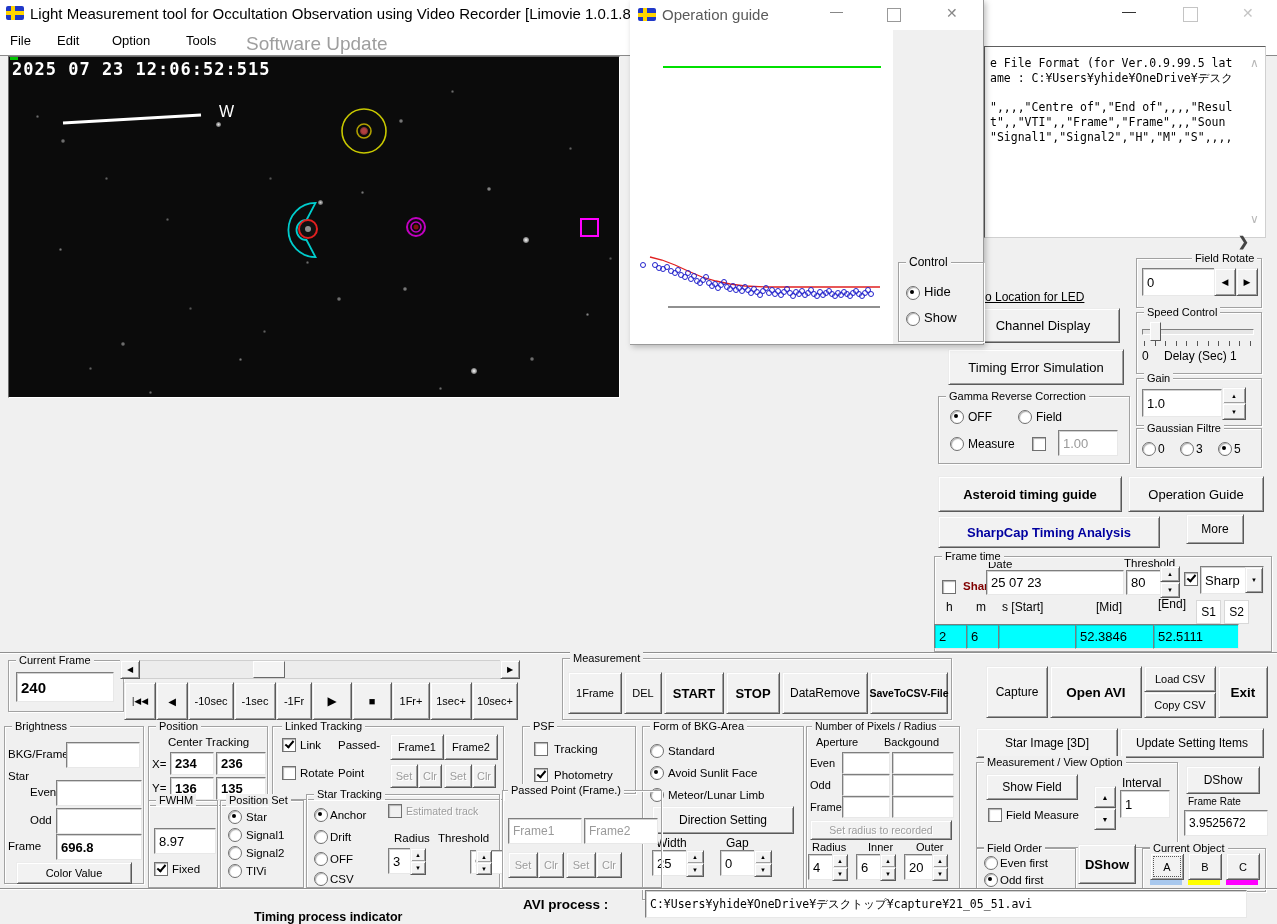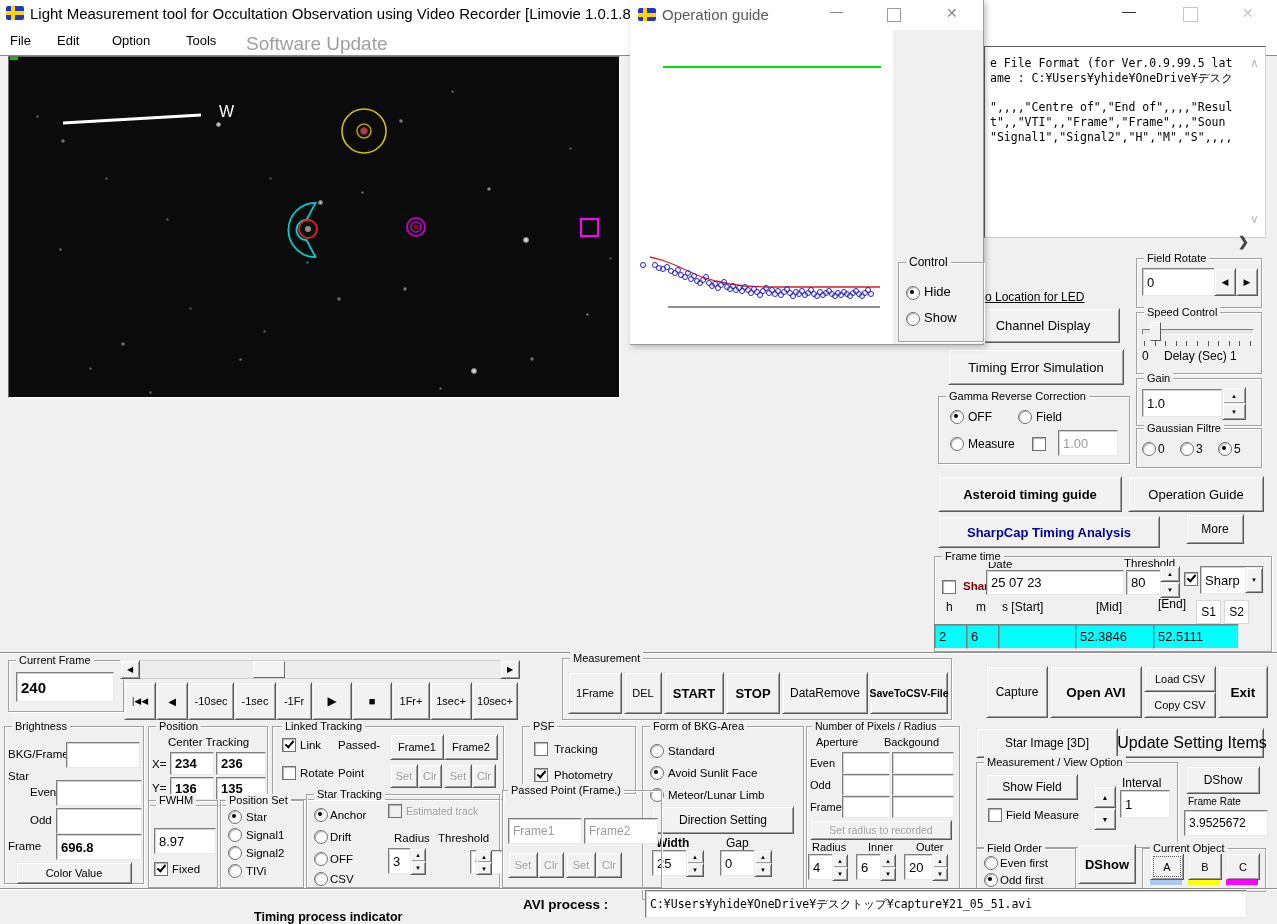--- a/index.html
+++ b/index.html
@@ -50,20 +50,21 @@
 
 <div class="abs" style="left:0;top:26px;width:1277px;height:29px;background:#fff;border-bottom:1px solid #8a8a8a;"></div>
 <span class="lbl" style="left:10px;top:33px;font-size:13px;">File</span>
 <span class="lbl" style="left:57px;top:33px;font-size:13px;">Edit</span>
 <span class="lbl" style="left:112px;top:33px;font-size:13px;">Option</span>
 <span class="lbl" style="left:186px;top:33px;font-size:13px;">Tools</span>
 <span class="lbl" style="left:246px;top:33px;font-size:19px;color:#9e9e9e;">Software Update</span>
 
 <div class="abs" id="video" style="left:8px;top:56px;width:610px;height:340px;background:#0b0b0b;border:1px solid #6a6a6a;border-right-color:#fff;border-bottom-color:#fff;">
   <div class="abs" style="left:1px;top:0;width:8px;height:3px;background:#00c400;"></div>
+  <span class="lbl mono b" style="left:3px;top:2px;font-size:17px;color:#fff;letter-spacing:1px;">2025 07 23 12:06:52:515</span>
   <span class="lbl" style="left:210px;top:46px;font-size:16px;color:#fff;">W</span>
   <svg width="610" height="340" style="position:absolute;left:0;top:0;">
     <line x1="54" y1="66" x2="192" y2="58" stroke="#ffffff" stroke-width="3"></line>
     <circle cx="355" cy="74" r="22" fill="none" stroke="#c8c800" stroke-width="1.6"></circle>
     <circle cx="355" cy="74" r="7" fill="none" stroke="#b0a000" stroke-width="1.6"></circle>
     <circle cx="355" cy="74" r="3.5" fill="#b04040" stroke="#803030" stroke-width="1"></circle>
     <path d="M306.5,145.9 A27,27 0 1 0 306.5,200.1 L297.5,183 A9,9 0 0 1 297.5,163 Z" fill="none" stroke="#00cccc" stroke-width="1.8"></path>
     <circle cx="299" cy="172" r="9" fill="#101010" stroke="#e02020" stroke-width="2"></circle>
     <circle cx="299" cy="172" r="3" fill="#909090"></circle>
     <circle cx="407" cy="170" r="9" fill="none" stroke="#c000c0" stroke-width="2"></circle>
@@ -120,21 +121,21 @@
 <span class="radio sel" style="left:950px;top:410px;"></span>
 <span class="lbl" style="left:968px;top:410px;font-size:12px;">OFF</span>
 <span class="radio" style="left:1018px;top:410px;"></span>
 <span class="lbl" style="left:1036px;top:410px;font-size:12px;">Field</span>
 <span class="radio" style="left:950px;top:437px;"></span>
 <span class="lbl" style="left:968px;top:437px;font-size:12px;">Measure</span>
 <span class="check" style="left:1032px;top:437px;"></span>
 <div class="field" style="left:1058px;top:430px;width:54px;height:24px;color:#9a9a9a;">1.00</div>
 
 <div class="group" style="left:1136px;top:258px;width:124px;height:48px;"></div>
-<span class="legend" style="left:1144px;top:252px;">Field Rotate</span>
+<span class="legend" style="left:1192px;top:252px;">Field Rotate</span>
 <div class="field" style="left:1142px;top:268px;width:68px;height:26px;">0</div>
 <div class="btn" style="left:1214px;top:268px;width:20px;height:26px;font-size:9px;">◀</div>
 <div class="btn" style="left:1236px;top:268px;width:20px;height:26px;font-size:9px;">▶</div>
 
 <div class="group" style="left:1136px;top:312px;width:124px;height:60px;"></div>
 <span class="legend" style="left:1144px;top:306px;">Speed Control</span>
 <div class="abs" style="left:1142px;top:329px;width:110px;height:4px;background:#e6e6e6;border:1px solid;border-color:#808080 #fff #fff #808080;"></div>
 <div class="abs" style="left:1150px;top:322px;width:9px;height:17px;background:#f2f2f2;border:1px solid;border-color:#fff #5a5a5a #5a5a5a #fff;"></div>
 <div class="abs" style="left:1144px;top:341px;width:108px;height:5px;background:repeating-linear-gradient(90deg,#555 0 1px,transparent 1px 10.6px);"></div>
 <span class="lbl" style="left:1142px;top:349px;font-size:12px;">0</span>
@@ -272,21 +273,21 @@
 
 <div class="group" style="left:642px;top:726px;width:160px;height:172px;"></div>
 <span class="legend" style="left:650px;top:720px;">Form of BKG-Area</span>
 <span class="radio" style="left:650px;top:744px;"></span>
 <span class="lbl" style="left:668px;top:745px;font-size:11.5px;">Standard</span>
 <span class="radio sel" style="left:650px;top:766px;"></span>
 <span class="lbl" style="left:668px;top:767px;font-size:11.5px;">Avoid Sunlit Face</span>
 <span class="radio" style="left:650px;top:788px;"></span>
 <span class="lbl" style="left:668px;top:789px;font-size:11.5px;">Meteor/Lunar Limb</span>
 <div class="btn" style="left:652px;top:806px;width:140px;height:26px;font-size:12px;">Direction Setting</div>
-<span class="lbl" style="left:656px;top:836px;font-size:12px;font-weight:bold;">Width</span>
+<span class="lbl" style="left:656px;top:836px;font-size:12px;">Width</span>
 <span class="lbl" style="left:726px;top:836px;font-size:12px;">Gap</span>
 <div class="field" style="left:652px;top:850px;width:30px;height:24px;">25</div>
 <div class="sbtn" style="left:686px;top:850px;width:16px;height:12px;">▲</div>
 <div class="sbtn" style="left:686px;top:863px;width:16px;height:12px;">▼</div>
 <div class="field" style="left:720px;top:850px;width:30px;height:24px;">0</div>
 <div class="sbtn" style="left:754px;top:850px;width:16px;height:12px;">▲</div>
 <div class="sbtn" style="left:754px;top:863px;width:16px;height:12px;">▼</div>
 
 <div class="group" style="left:806px;top:726px;width:152px;height:172px;"></div>
 <span class="legend" style="left:812px;top:720px;font-size:10.5px;">Number of Pixels / Radius</span>
@@ -356,21 +357,21 @@
 <div class="group" style="left:502px;top:790px;width:158px;height:96px;"></div>
 <span class="legend" style="left:508px;top:784px;font-size:11px;">Passed Point (Frame.)</span>
 <div class="field" style="left:508px;top:818px;width:68px;height:24px;color:#9a9a9a;font-size:12px;">Frame1</div>
 <div class="field" style="left:584px;top:818px;width:68px;height:24px;color:#9a9a9a;font-size:12px;">Frame2</div>
 <div class="btn dis" style="left:508px;top:852px;width:28px;height:24px;">Set</div>
 <div class="btn dis" style="left:538px;top:852px;width:24px;height:24px;">Clr</div>
 <div class="btn dis" style="left:566px;top:852px;width:28px;height:24px;">Set</div>
 <div class="btn dis" style="left:596px;top:852px;width:24px;height:24px;">Clr</div>
 
 <div class="btn" style="left:976px;top:728px;width:140px;height:28px;font-size:12px;">Star Image [3D]</div>
-<div class="btn" style="left:1120px;top:728px;width:142px;height:28px;font-size:16px;">Update Setting Items</div>
+<div class="btn" style="left:1120px;top:728px;width:142px;height:28px;font-size:12px;">Update Setting Items</div>
 
 <div class="group" style="left:976px;top:762px;width:200px;height:84px;"></div>
 <span class="legend" style="left:984px;top:756px;font-size:11px;">Measurement / View Option</span>
 <div class="btn" style="left:986px;top:774px;width:90px;height:24px;font-size:12px;">Show Field</div>
 <div class="sbtn" style="left:1094px;top:786px;width:20px;height:20px;font-size:7px;">▲</div>
 <div class="sbtn" style="left:1094px;top:808px;width:20px;height:20px;font-size:7px;">▼</div>
 <span class="lbl" style="left:1122px;top:776px;font-size:12px;">Interval</span>
 <div class="field" style="left:1120px;top:790px;width:44px;height:26px;">1</div>
 <span class="check" style="left:988px;top:808px;"></span>
 <span class="lbl" style="left:1006px;top:809px;font-size:11.5px;">Field Measure</span>

